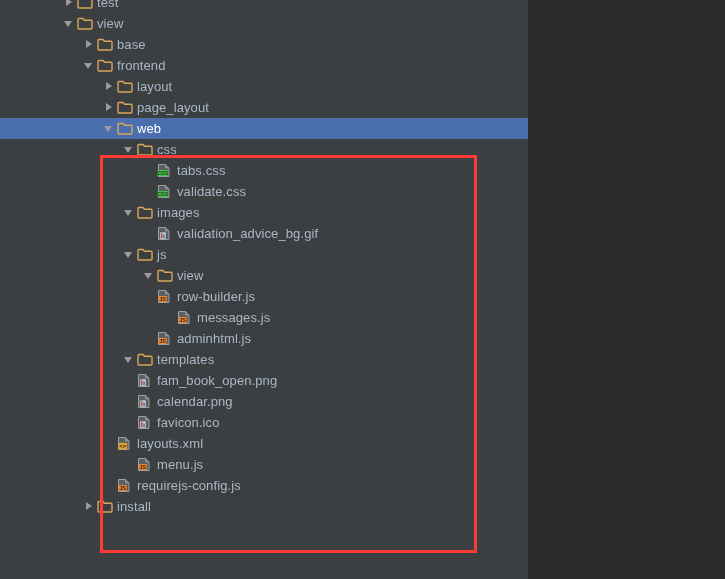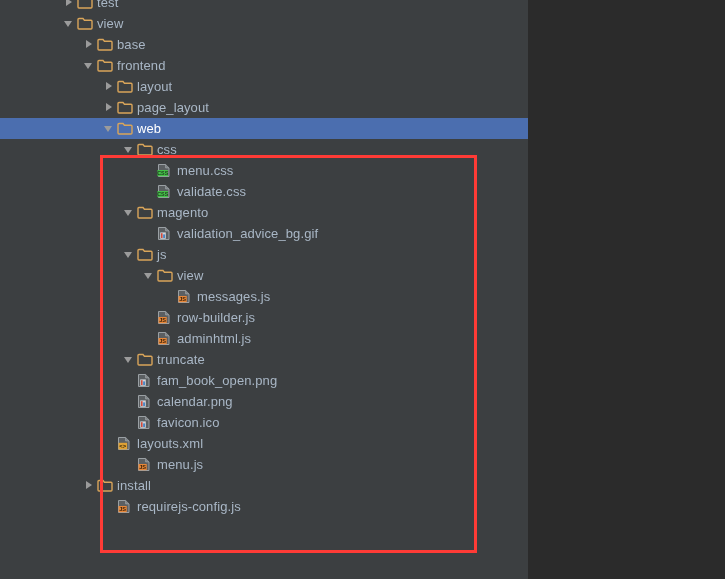--- a/index.html
+++ b/index.html
@@ -248,21 +248,21 @@
             <span class="indent" style="width: 142px;"></span>
             <span class="twisty none"></span>
             <span class="icon">
               <svg width="14" height="15" viewBox="0 0 14 15">
                 <path d="M1.5 1.5 L8.6 1.5 L12 4.9 L12 13.5 L1.5 13.5 Z" fill="#5b5f62" stroke="#9aa0a4" stroke-width="1"></path>
                 <path d="M8.6 1.5 L8.6 4.9 L12 4.9" fill="#7d8285" stroke="#9aa0a4" stroke-width="0.8"></path>
                 <rect x="0.5" y="7" width="10.5" height="6.2" fill="#44c248"></rect>
                 <text x="5.7" y="12.1" font-family="Liberation Sans, sans-serif" font-size="5.4" font-weight="bold" fill="#1f3a1f" text-anchor="middle">CSS</text>
               </svg>
             </span>
-            <span class="label">menu.css</span>
+            <span class="label">tabs.css</span>
           </div>
         </div>
         <div class="tree-row">
           <div class="row-inner">
             <span class="indent" style="width: 142px;"></span>
             <span class="twisty none"></span>
             <span class="icon">
               <svg width="14" height="15" viewBox="0 0 14 15">
                 <path d="M1.5 1.5 L8.6 1.5 L12 4.9 L12 13.5 L1.5 13.5 Z" fill="#5b5f62" stroke="#9aa0a4" stroke-width="1"></path>
                 <path d="M8.6 1.5 L8.6 4.9 L12 4.9" fill="#7d8285" stroke="#9aa0a4" stroke-width="0.8"></path>
@@ -275,21 +275,21 @@
         </div>
         <div class="tree-row">
           <div class="row-inner">
             <span class="indent" style="width: 122px;"></span>
             <span class="twisty expanded"></span>
             <span class="icon">
               <svg width="16" height="15" viewBox="0 0 16 15">
                 <path d="M1 3.5 A1 1 0 0 1 2 2.5 L6 2.5 L7.4 4.2 L14 4.2 A1 1 0 0 1 15 5.2 L15 12 A1 1 0 0 1 14 13 L2 13 A1 1 0 0 1 1 12 Z" fill="none" stroke="#d9a55a" stroke-width="1.4"></path>
               </svg>
             </span>
-            <span class="label">magento</span>
+            <span class="label">images</span>
           </div>
         </div>
         <div class="tree-row">
           <div class="row-inner">
             <span class="indent" style="width: 142px;"></span>
             <span class="twisty none"></span>
             <span class="icon">
               <svg width="14" height="15" viewBox="0 0 14 15">
                 <path d="M1.5 1.5 L8.6 1.5 L12 4.9 L12 13.5 L1.5 13.5 Z" fill="#5b5f62" stroke="#9aa0a4" stroke-width="1"></path>
                 <path d="M8.6 1.5 L8.6 4.9 L12 4.9" fill="#7d8285" stroke="#9aa0a4" stroke-width="0.8"></path>
@@ -320,46 +320,46 @@
             <span class="icon">
               <svg width="16" height="15" viewBox="0 0 16 15">
                 <path d="M1 3.5 A1 1 0 0 1 2 2.5 L6 2.5 L7.4 4.2 L14 4.2 A1 1 0 0 1 15 5.2 L15 12 A1 1 0 0 1 14 13 L2 13 A1 1 0 0 1 1 12 Z" fill="none" stroke="#d9a55a" stroke-width="1.4"></path>
               </svg>
             </span>
             <span class="label">view</span>
           </div>
         </div>
         <div class="tree-row">
           <div class="row-inner">
-            <span class="indent" style="width: 162px;"></span>
+            <span class="indent" style="width: 142px;"></span>
             <span class="twisty none"></span>
             <span class="icon">
               <svg width="14" height="15" viewBox="0 0 14 15">
                 <path d="M1.5 1.5 L8.6 1.5 L12 4.9 L12 13.5 L1.5 13.5 Z" fill="#5b5f62" stroke="#9aa0a4" stroke-width="1"></path>
                 <path d="M8.6 1.5 L8.6 4.9 L12 4.9" fill="#7d8285" stroke="#9aa0a4" stroke-width="0.8"></path>
                 <rect x="1.5" y="7" width="8.2" height="6.2" fill="#e8883a"></rect>
                 <text x="5.6" y="12.2" font-family="Liberation Sans, sans-serif" font-size="5.6" font-weight="bold" fill="#3b2208" text-anchor="middle">JS</text>
               </svg>
             </span>
-            <span class="label">messages.js</span>
-          </div>
-        </div>
-        <div class="tree-row">
-          <div class="row-inner">
-            <span class="indent" style="width: 142px;"></span>
+            <span class="label">row-builder.js</span>
+          </div>
+        </div>
+        <div class="tree-row">
+          <div class="row-inner">
+            <span class="indent" style="width: 162px;"></span>
             <span class="twisty none"></span>
             <span class="icon">
               <svg width="14" height="15" viewBox="0 0 14 15">
                 <path d="M1.5 1.5 L8.6 1.5 L12 4.9 L12 13.5 L1.5 13.5 Z" fill="#5b5f62" stroke="#9aa0a4" stroke-width="1"></path>
                 <path d="M8.6 1.5 L8.6 4.9 L12 4.9" fill="#7d8285" stroke="#9aa0a4" stroke-width="0.8"></path>
                 <rect x="1.5" y="7" width="8.2" height="6.2" fill="#e8883a"></rect>
                 <text x="5.6" y="12.2" font-family="Liberation Sans, sans-serif" font-size="5.6" font-weight="bold" fill="#3b2208" text-anchor="middle">JS</text>
               </svg>
             </span>
-            <span class="label">row-builder.js</span>
+            <span class="label">messages.js</span>
           </div>
         </div>
         <div class="tree-row">
           <div class="row-inner">
             <span class="indent" style="width: 142px;"></span>
             <span class="twisty none"></span>
             <span class="icon">
               <svg width="14" height="15" viewBox="0 0 14 15">
                 <path d="M1.5 1.5 L8.6 1.5 L12 4.9 L12 13.5 L1.5 13.5 Z" fill="#5b5f62" stroke="#9aa0a4" stroke-width="1"></path>
                 <path d="M8.6 1.5 L8.6 4.9 L12 4.9" fill="#7d8285" stroke="#9aa0a4" stroke-width="0.8"></path>
@@ -372,21 +372,21 @@
         </div>
         <div class="tree-row">
           <div class="row-inner">
             <span class="indent" style="width: 122px;"></span>
             <span class="twisty expanded"></span>
             <span class="icon">
               <svg width="16" height="15" viewBox="0 0 16 15">
                 <path d="M1 3.5 A1 1 0 0 1 2 2.5 L6 2.5 L7.4 4.2 L14 4.2 A1 1 0 0 1 15 5.2 L15 12 A1 1 0 0 1 14 13 L2 13 A1 1 0 0 1 1 12 Z" fill="none" stroke="#d9a55a" stroke-width="1.4"></path>
               </svg>
             </span>
-            <span class="label">truncate</span>
+            <span class="label">templates</span>
           </div>
         </div>
         <div class="tree-row">
           <div class="row-inner">
             <span class="indent" style="width: 122px;"></span>
             <span class="twisty none"></span>
             <span class="icon">
               <svg width="14" height="15" viewBox="0 0 14 15">
                 <path d="M1.5 1.5 L8.6 1.5 L12 4.9 L12 13.5 L1.5 13.5 Z" fill="#5b5f62" stroke="#9aa0a4" stroke-width="1"></path>
                 <path d="M8.6 1.5 L8.6 4.9 L12 4.9" fill="#7d8285" stroke="#9aa0a4" stroke-width="0.8"></path>
@@ -455,43 +455,43 @@
                 <path d="M8.6 1.5 L8.6 4.9 L12 4.9" fill="#7d8285" stroke="#9aa0a4" stroke-width="0.8"></path>
                 <rect x="1.5" y="7" width="8.2" height="6.2" fill="#e8883a"></rect>
                 <text x="5.6" y="12.2" font-family="Liberation Sans, sans-serif" font-size="5.6" font-weight="bold" fill="#3b2208" text-anchor="middle">JS</text>
               </svg>
             </span>
             <span class="label">menu.js</span>
           </div>
         </div>
         <div class="tree-row">
           <div class="row-inner">
+            <span class="indent" style="width: 102px;"></span>
+            <span class="twisty none"></span>
+            <span class="icon">
+              <svg width="14" height="15" viewBox="0 0 14 15">
+                <path d="M1.5 1.5 L8.6 1.5 L12 4.9 L12 13.5 L1.5 13.5 Z" fill="#5b5f62" stroke="#9aa0a4" stroke-width="1"></path>
+                <path d="M8.6 1.5 L8.6 4.9 L12 4.9" fill="#7d8285" stroke="#9aa0a4" stroke-width="0.8"></path>
+                <rect x="1.5" y="7" width="8.2" height="6.2" fill="#e8883a"></rect>
+                <text x="5.6" y="12.2" font-family="Liberation Sans, sans-serif" font-size="5.6" font-weight="bold" fill="#3b2208" text-anchor="middle">JS</text>
+              </svg>
+            </span>
+            <span class="label">requirejs-config.js</span>
+          </div>
+        </div>
+        <div class="tree-row">
+          <div class="row-inner">
             <span class="indent" style="width: 82px;"></span>
             <span class="twisty collapsed"></span>
             <span class="icon">
               <svg width="16" height="15" viewBox="0 0 16 15">
                 <path d="M1 3.5 A1 1 0 0 1 2 2.5 L6 2.5 L7.4 4.2 L14 4.2 A1 1 0 0 1 15 5.2 L15 12 A1 1 0 0 1 14 13 L2 13 A1 1 0 0 1 1 12 Z" fill="none" stroke="#d9a55a" stroke-width="1.4"></path>
               </svg>
             </span>
             <span class="label">install</span>
-          </div>
-        </div>
-        <div class="tree-row">
-          <div class="row-inner">
-            <span class="indent" style="width: 102px;"></span>
-            <span class="twisty none"></span>
-            <span class="icon">
-              <svg width="14" height="15" viewBox="0 0 14 15">
-                <path d="M1.5 1.5 L8.6 1.5 L12 4.9 L12 13.5 L1.5 13.5 Z" fill="#5b5f62" stroke="#9aa0a4" stroke-width="1"></path>
-                <path d="M8.6 1.5 L8.6 4.9 L12 4.9" fill="#7d8285" stroke="#9aa0a4" stroke-width="0.8"></path>
-                <rect x="1.5" y="7" width="8.2" height="6.2" fill="#e8883a"></rect>
-                <text x="5.6" y="12.2" font-family="Liberation Sans, sans-serif" font-size="5.6" font-weight="bold" fill="#3b2208" text-anchor="middle">JS</text>
-              </svg>
-            </span>
-            <span class="label">requirejs-config.js</span>
           </div>
         </div>
       </div>
 
     <div id="vscroll-track">
       
     </div>
   </div>
 
   <div id="red-box"></div>

